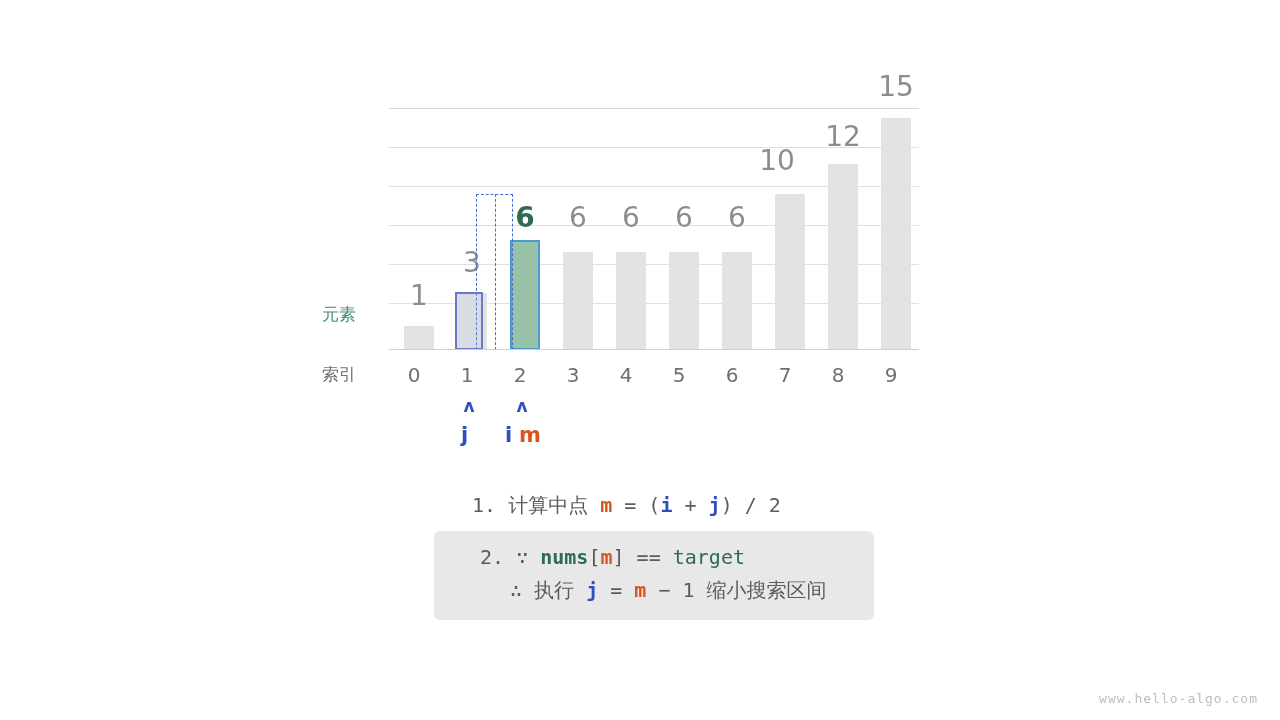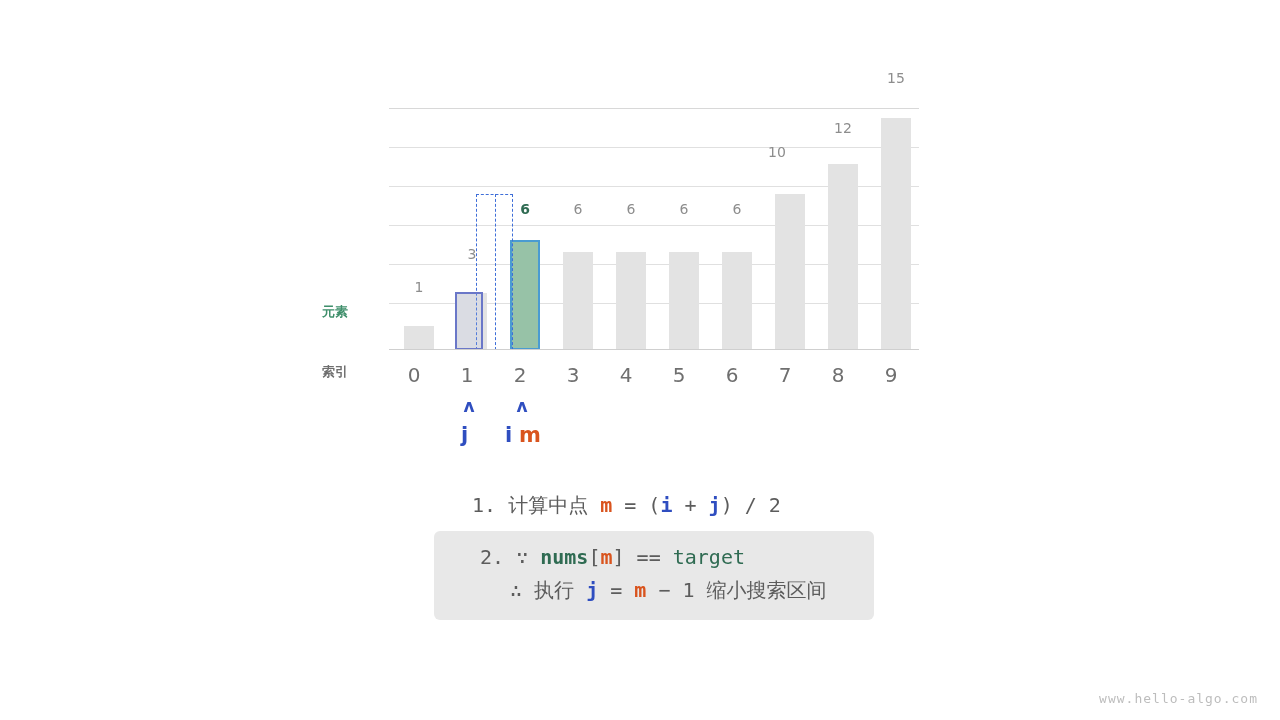--- a/index.html
+++ b/index.html
@@ -54,43 +54,43 @@
   }
   .bar.highlight {
     background: #97c2a7;
     border: 2px solid #4a9bd1;
     box-sizing: border-box;
   }
   .bar-value {
     position: absolute;
     width: 60px;
     text-align: center;
-    font-size: 14px;
+    font-size: 28px;
     color: #8d8d8d;
   }
   .bar-value.accent {
     color: #2f6b52;
     font-weight: bold;
   }
 
   
   #axis-line {
     position: absolute;
     left: 389px;
     top: 349px;
     width: 530px;
     height: 1px;
     background: #cfcfcf;
   }
 
   
   .row-label {
     position: absolute;
-    font-size: 13px;
-    font-weight: bold;
+    font-size: 17px;
+    font-weight: normal;
   }
   #label-element {
     left: 322px;
     top: 303px;
     color: #3f8f6b;
   }
   #label-index {
     left: 322px;
     top: 363px;
     color: #6f6f6f;

